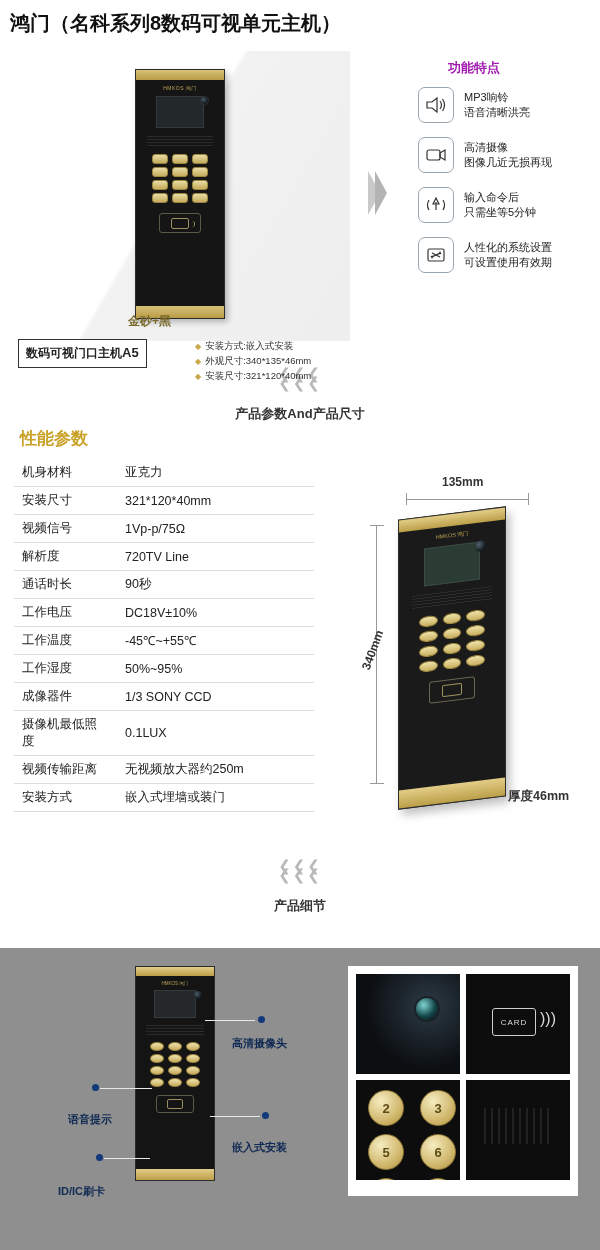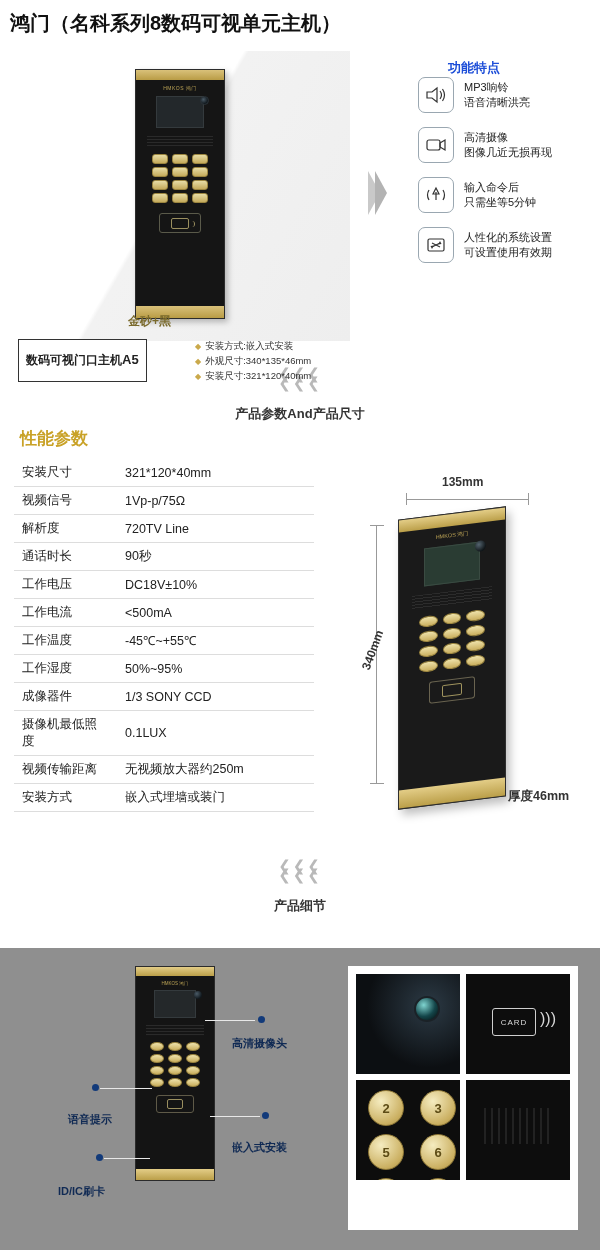--- a/index.html
+++ b/index.html
@@ -131,21 +131,21 @@
     top: 272px;
     font-size: 12px;
     font-weight: bold;
     color: #7a6a2c;
   }
   .model-badge {
     position: absolute;
     left: 18px;
     top: 298px;
     border: 1px solid #333;
-    padding: 12px 7px;
+    padding: 5px 7px;
     font-size: 12px;
     font-weight: bold;
     background: #fff;
     white-space: nowrap;
   }
   .model-badge .code { font-size: 13px; }
 
   .spec-bullets {
     position: absolute;
     left: 195px;
@@ -179,24 +179,25 @@
   .big-chevron span:nth-child(2) { border-left-color: #b3b3b3; }
 
   
   .features {
     position: absolute;
     left: 418px;
     top: 18px;
     width: 175px;
   }
   .features-title {
-    color: #1d4ed8;
+    color: #a21caf;
     font-weight: bold;
     font-size: 13px;
     margin-left: 30px;
+    margin-bottom: 10px;
   }
   .feature-row {
     display: flex;
     align-items: center;
     margin-bottom: 14px;
   }
   .feature-icon {
     width: 36px; height: 36px;
     border: 1px solid #9aa7b1;
     border-radius: 7px;
@@ -371,21 +372,21 @@
   .det-device .cd u { display:block; width:16px; height:10px; border:1px solid #9a8f5f; border-radius:2px; text-decoration:none;}
 
   .callout { position: absolute; font-size: 11px; color: #102a54; font-weight: bold; }
   .dot { position: absolute; width: 7px; height: 7px; border-radius: 50%; background: #123a7a; }
   .lead { position: absolute; height: 1px; background: #e8e8e8; }
 
   
   .photo-grid {
     position: absolute;
     left: 348px; top: 18px;
-    width: 230px; height: 264px;
+    width: 230px; height: 230px;
     background: #fff;
     padding: 8px;
   }
   .pg-row { display: flex; gap: 6px; margin-bottom: 6px; }
   .pg-cell {
     background: #0d0d0d;
     width: 104px; height: 100px;
     position: relative;
     overflow: hidden;
   }
@@ -540,42 +541,42 @@
   </div>
   <div class="sec-title">产品参数And产品尺寸</div>
 </div>
 
 <div class="params-section">
   <div class="params-heading">性能参数</div>
 
   <table class="params">
     <tbody>
       <tr>
+          <td class="k">机身材料</td>
+          <td class="v">亚克力</td>
+        </tr>
+      <tr>
           <td class="k">安装尺寸</td>
           <td class="v">321*120*40mm</td>
         </tr>
       <tr>
           <td class="k">视频信号</td>
           <td class="v">1Vp-p/75Ω</td>
         </tr>
       <tr>
           <td class="k">解析度</td>
           <td class="v">720TV Line</td>
         </tr>
       <tr>
           <td class="k">通话时长</td>
           <td class="v">90秒</td>
         </tr>
       <tr>
           <td class="k">工作电压</td>
           <td class="v">DC18V±10%</td>
-        </tr>
-      <tr>
-          <td class="k">工作电流</td>
-          <td class="v">&lt;500mA</td>
         </tr>
       <tr>
           <td class="k">工作温度</td>
           <td class="v">-45℃~+55℃</td>
         </tr>
       <tr>
           <td class="k">工作湿度</td>
           <td class="v">50%~95%</td>
         </tr>
       <tr>

